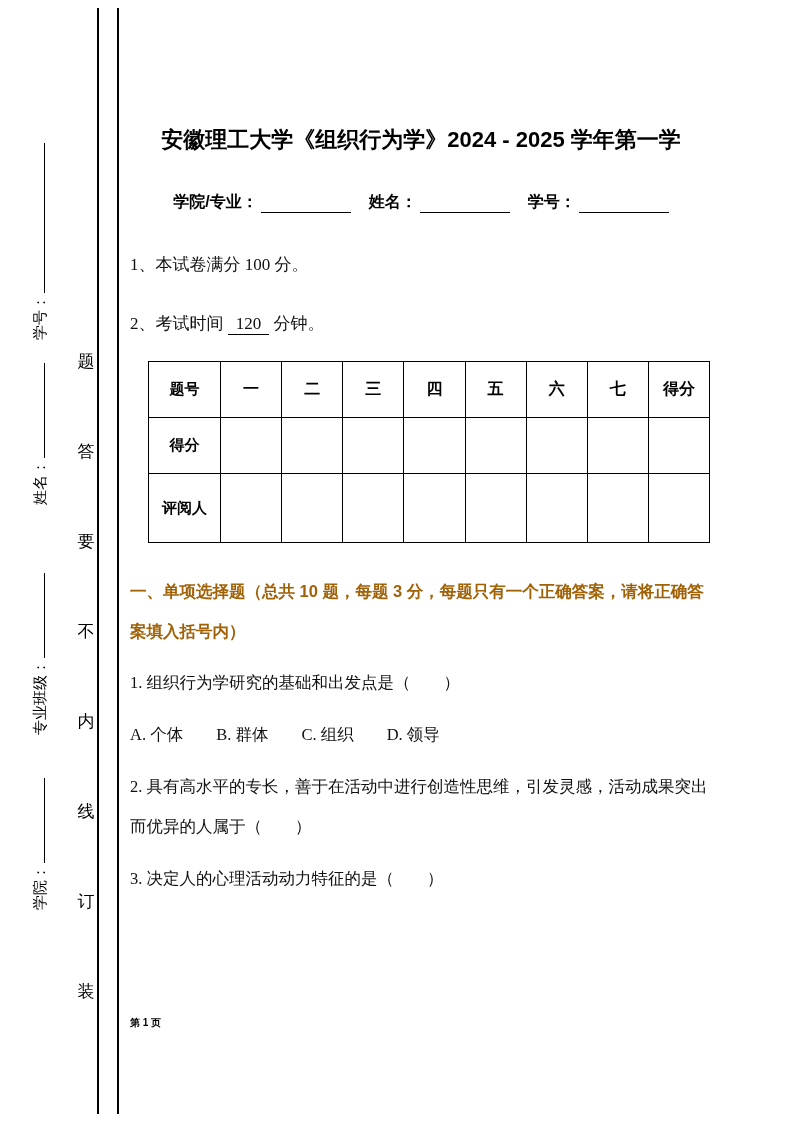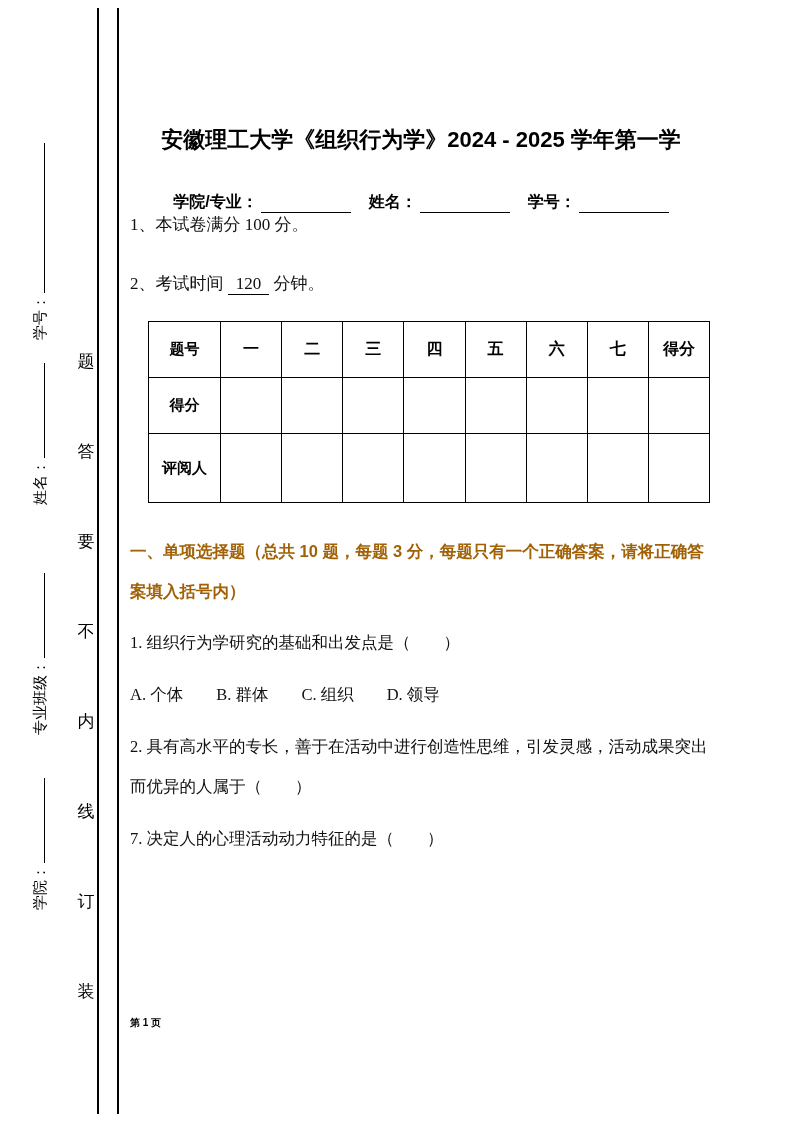--- a/index.html
+++ b/index.html
@@ -30,21 +30,21 @@
     font-weight:bold; font-size:22px; line-height:44px;
   }
   .info-row {
     margin-top:30px; display:flex; justify-content:center; gap:18px;
     font-family:"Liberation Sans", sans-serif; font-weight:bold; font-size:16px;
     align-items:flex-end;
   }
   .info-field { display:flex; align-items:flex-end; }
   .info-field .blank { display:inline-block; width:90px; border-bottom:1.5px solid #000; height:17px; margin-left:3px; }
   .notice-head { margin-top:34px; font-size:17px; letter-spacing:3px; color:#222; }
-  .notice-item1 { font-size:17px; color:#111; }
+  .notice-item1 { margin-top:40px; font-size:17px; color:#111; }
   .notice-item2 { margin-top:36px; font-size:17px; color:#111; }
   .u-blank { display:inline-block; border-bottom:1.5px solid #000; padding:0 8px; }
   
   table.score {
     margin-top:26px; margin-left:18px; border-collapse:collapse;
     table-layout:fixed; width:562px;
     font-family:"Liberation Sans", sans-serif; font-size:16px;
   }
   table.score td {
     border:1.5px solid #000; text-align:center; vertical-align:middle; padding:9px;
@@ -178,19 +178,19 @@
     </tbody>
       </table>
 
     <div class="section-head">一、单项选择题（总共 10 题，每题 3 分，每题只有一个正确答案，请将正确答案填入括号内）</div>
 
     <div class="q-text">1.  组织行为学研究的基础和出发点是（　　）</div>
     <div class="q-options">A.  个体　　B.  群体　　C.  组织　　D.  领导</div>
 
     <div class="q-text">2.  具有高水平的专长，善于在活动中进行创造性思维，引发灵感，活动成果突出而优异的人属于（　　）</div>
 
-    <div class="q-text">7.  决定人的心理活动动力特征的是（　　）</div>
+    <div class="q-text">3.  决定人的心理活动动力特征的是（　　）</div>
 
   </div>
 
   <div class="footer">第 1 页</div>
 
 </div>
 
 </body></html>

